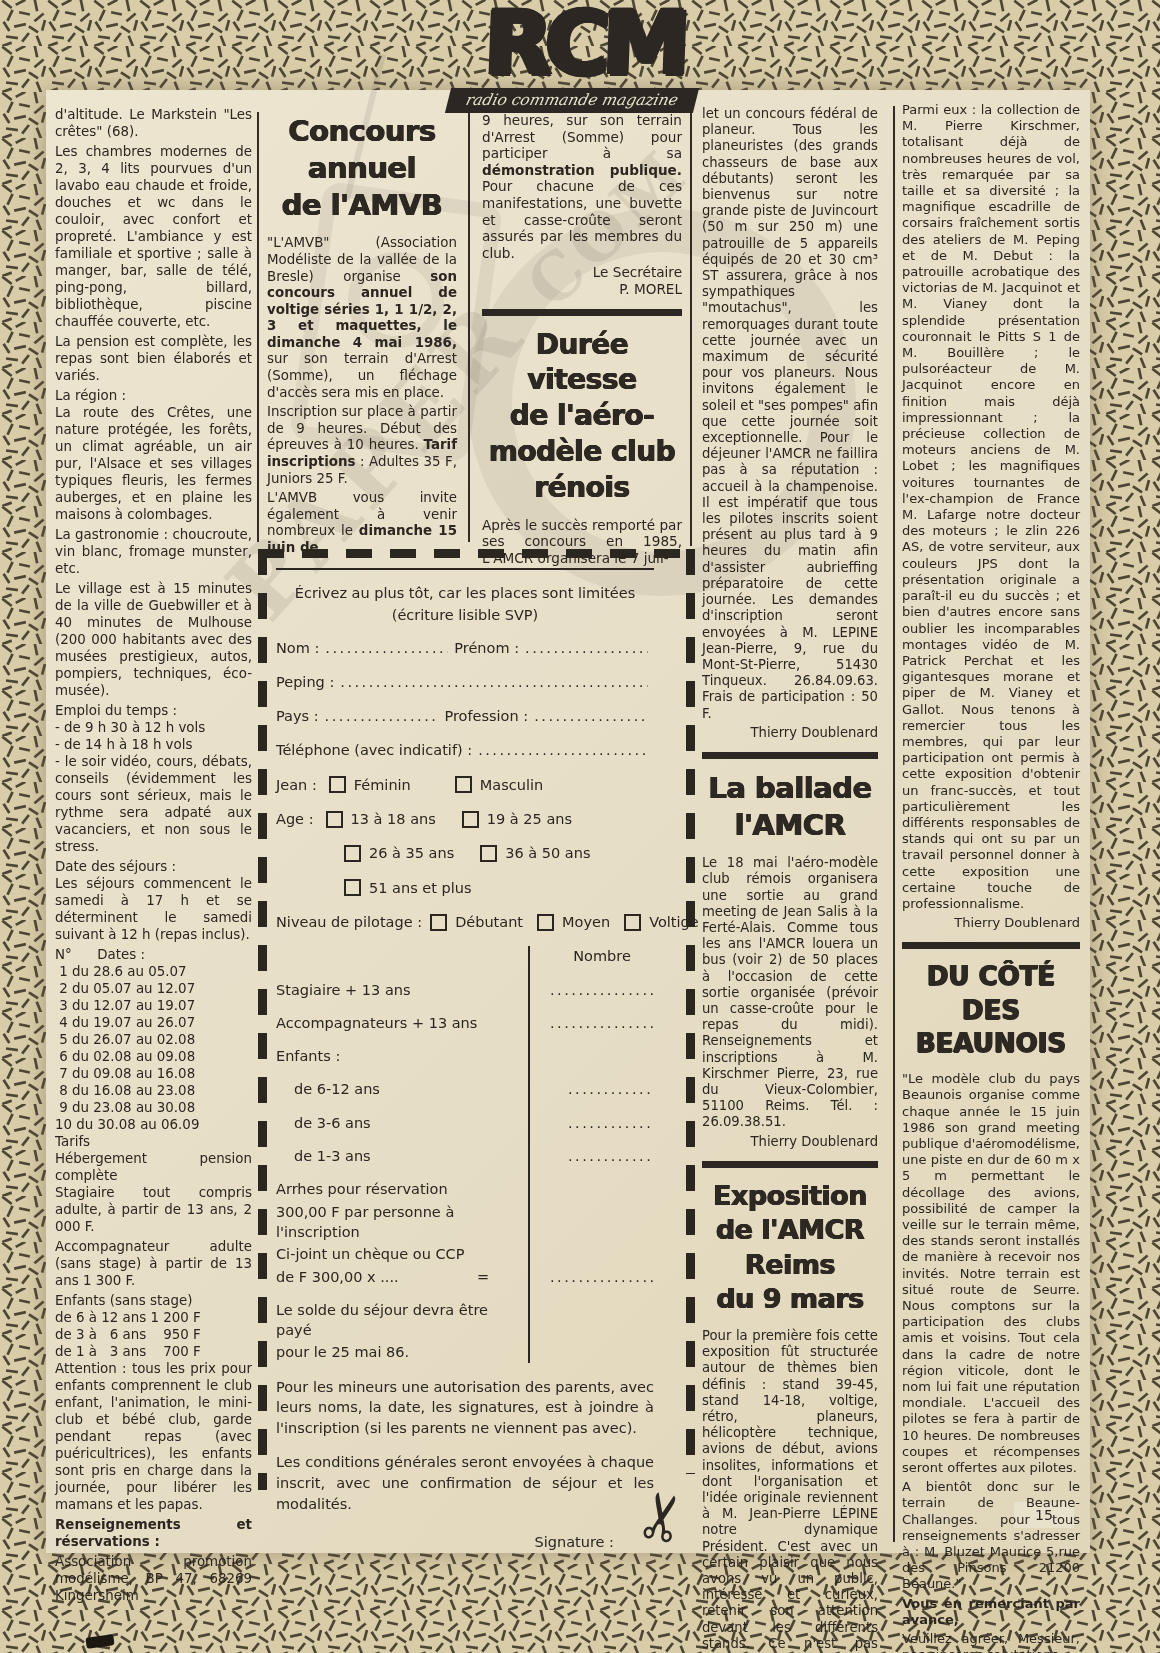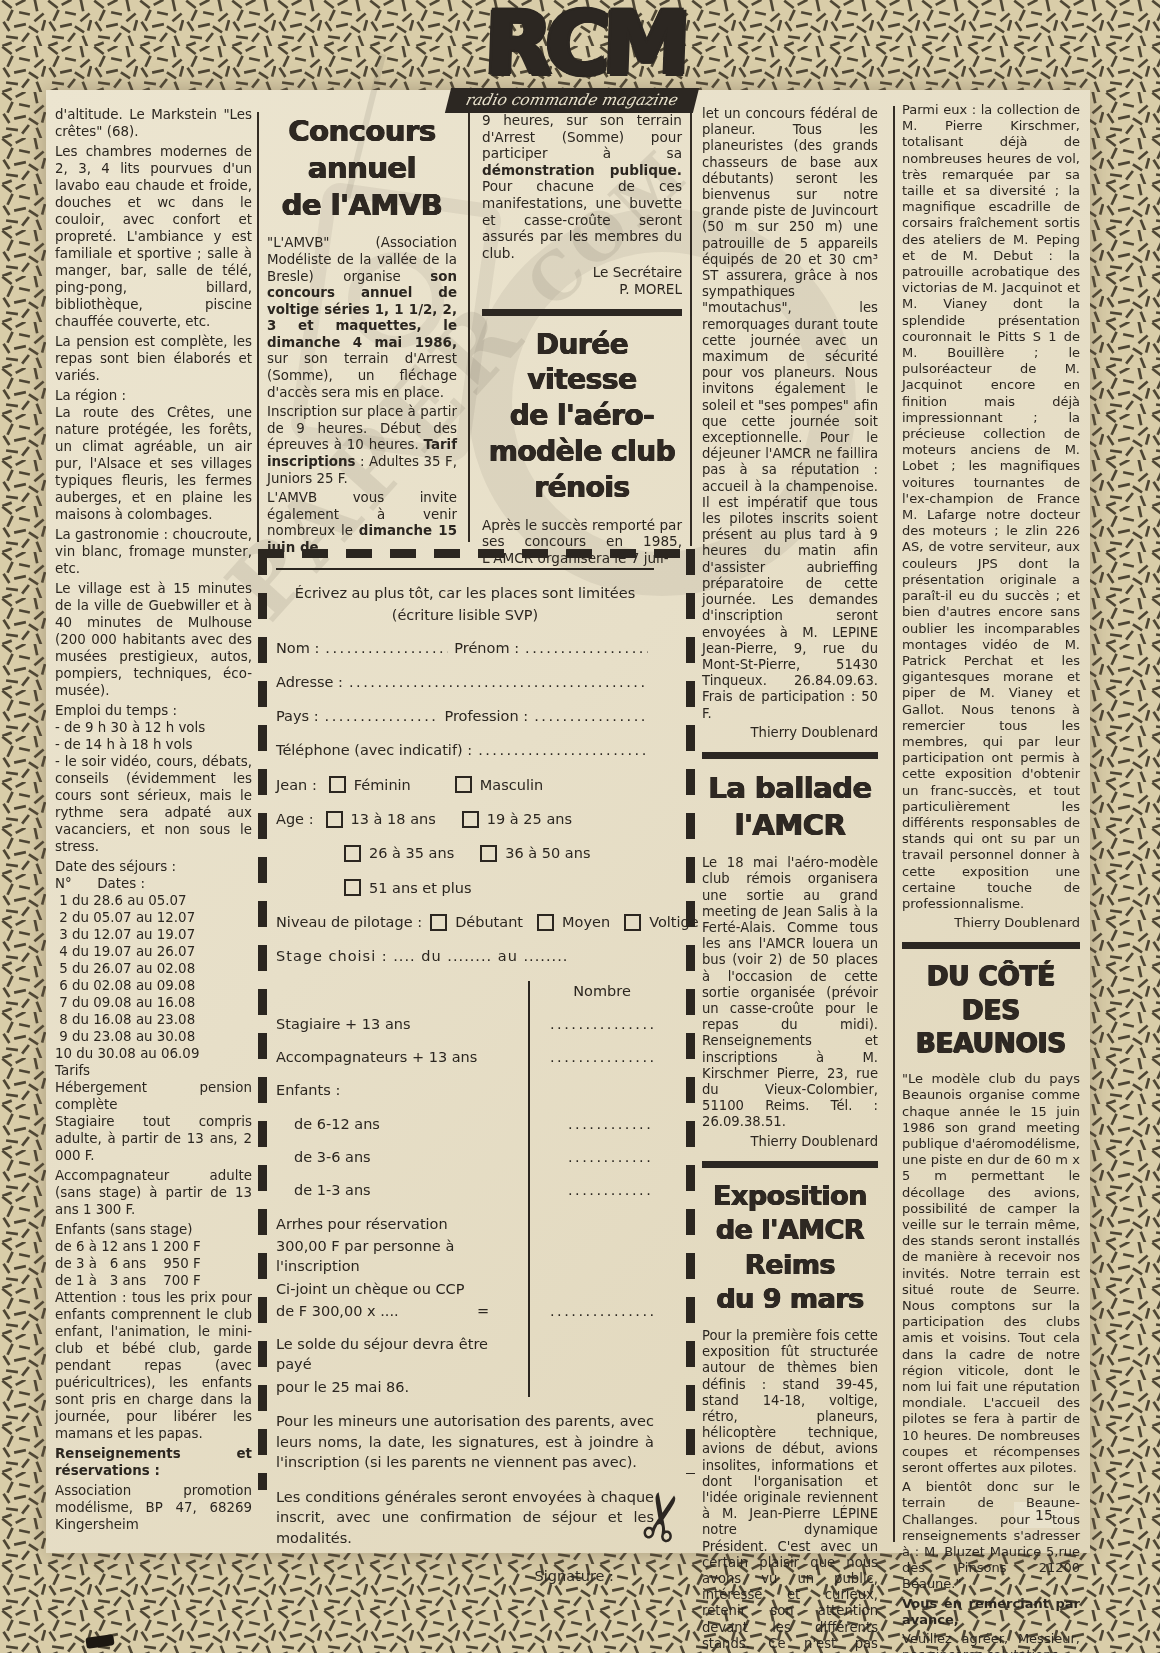--- a/index.html
+++ b/index.html
@@ -149,20 +149,21 @@
       <p class="jp">La pension est complète, les repas sont bien élaborés et variés.</p>
       <div class="ln b">La région :</div>
       <p class="jp">La route des Crêtes, une nature protégée, les forêts, un climat agréable, un air pur, l'Alsace et ses villages typiques fleuris, les fermes auberges, et en plaine les maisons à colombages.</p>
       <p class="jp">La gastronomie : choucroute, vin blanc, fromage munster, etc.</p>
       <p class="jp">Le village est à 15 minutes de la ville de Guebwiller et à 40 minutes de Mulhouse (200 000 habitants avec des musées prestigieux, autos, pompiers, techniques, éco-musée).</p>
       <div class="ln b">Emploi du temps :</div>
       <div class="ln">- de 9 h 30 à 12 h vols</div>
       <div class="ln">- de 14 h à 18 h vols</div>
       <p class="jp">- le soir vidéo, cours, débats, conseils (évidemment les cours sont sérieux, mais le rythme sera adpaté aux vacanciers, et non sous le stress.</p>
       <div class="ln b">Date des séjours :</div>
+      <p class="jp">Les séjours commencent le samedi à 17 h et se déterminent le samedi suivant à 12 h (repas inclus).</p>
       <div class="ln b">N°      Dates :</div>
       <div class="ln"> 1 du 28.6 au 05.07</div>
       <div class="ln"> 2 du 05.07 au 12.07</div>
       <div class="ln"> 3 du 12.07 au 19.07</div>
       <div class="ln"> 4 du 19.07 au 26.07</div>
       <div class="ln"> 5 du 26.07 au 02.08</div>
       <div class="ln"> 6 du 02.08 au 09.08</div>
       <div class="ln"> 7 du 09.08 au 16.08</div>
       <div class="ln"> 8 du 16.08 au 23.08</div>
       <div class="ln"> 9 du 23.08 au 30.08</div>
@@ -245,21 +246,21 @@
   <div class="c-center">Écrivez au plus tôt, car les places sont limitées</div>
   <div class="c-center" style="margin-bottom:12px;">(écriture lisible SVP)</div>
 
   <div class="c-row">
     <span class="lbl">Nom :</span>
     <span class="dots">..................</span>
     <span class="lbl">Prénom :</span>
     <span class="dots">..................</span>
   </div>
   <div class="c-row">
-    <span class="lbl">Adresse :</span>
+    <span class="lbl">Peping :</span>
     <span class="dots">............................................</span>
   </div>
   <div class="c-row">
     <span class="lbl">Pays :</span>
     <span class="dots">..................</span>
     <span class="lbl">Profession :</span>
     <span class="dots">..................</span>
   </div>
   <div class="c-row">
     <span class="lbl">Téléphone (avec indicatif) :</span>
@@ -320,23 +321,20 @@
         </span>
         <span class="opt">
           <span class="cb"></span>
           <span>Moyen</span>
         </span>
         <span class="opt">
           <span class="cb"></span>
           <span>Voltige</span>
         </span>
       </span>
-  </div>
-  <div class="c-row">
-    <span class="sp">Stage choisi : ....  du  ........  au  ........</span>
   </div>
 
   <div class="ctable" id="ctable">
     <div class="ct-vline"></div>
   <div class="ct-row">
         <span class="ct-label"></span>
         <span class="ct-head">Nombre</span>
       </div>
       <div class="ct-row gap">
         <span class="ct-label">Stagiaire + 13 ans</span>

